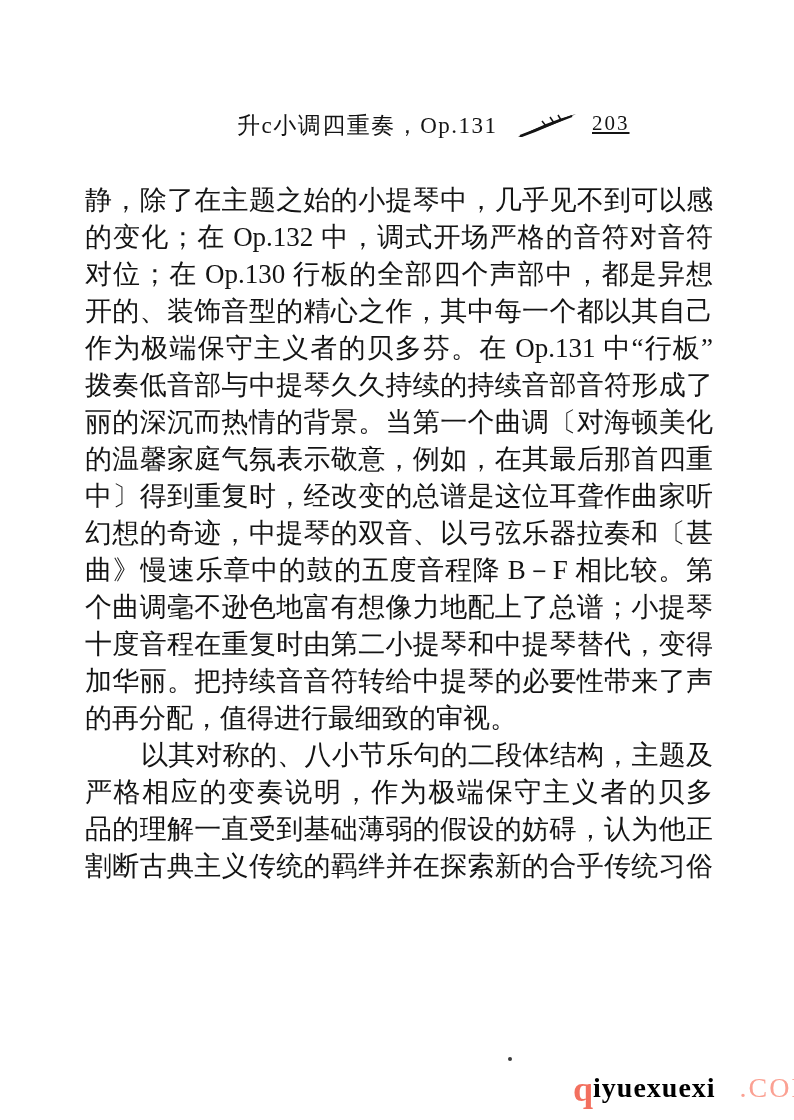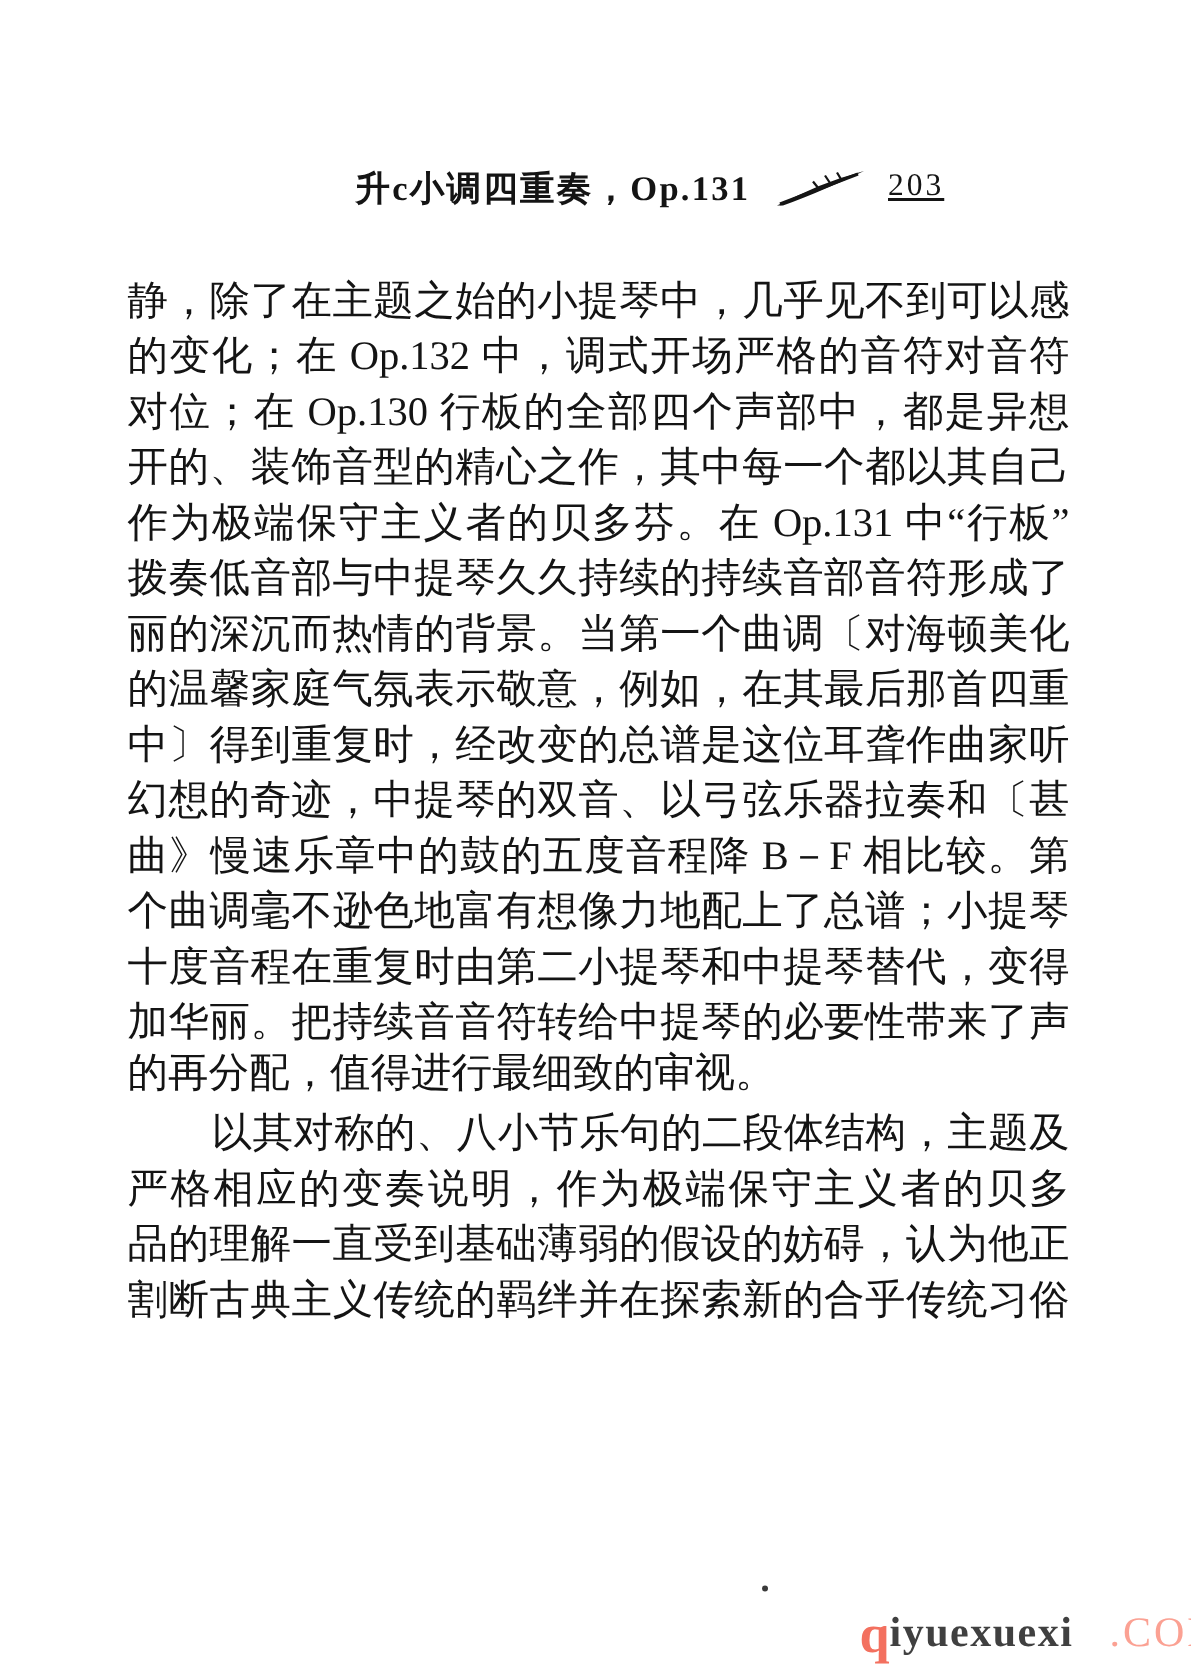--- a/index.html
+++ b/index.html
@@ -20,21 +20,21 @@
     top: 110px;
     left: 0;
     width: 100%;
     height: 36px;
   }
   .header-title {
     position: absolute;
     left: 237px;
     top: 0;
     font-size: 23px;
-    font-weight: bold;
+    font-weight: normal;
     letter-spacing: 1.5px;
     white-space: nowrap;
   }
   .quill {
     position: absolute;
     left: 516px;
     top: 3px;
     width: 62px;
     height: 26px;
   }
@@ -57,21 +57,21 @@
     line-height: 37px;
   }
   .line {
     height: 37px;
     text-align: justify;
     text-align-last: justify;
     text-justify: inter-character;
     white-space: normal;
     overflow: hidden;
   }
-  .line.short { text-align-last: left; font-family: Liberation Mono, monospace; }
+  .line.short { text-align-last: left; }
   .line.indent { text-indent: 56px; }
 
   
   .stray-dot {
     position: absolute;
     left: 508px;
     top: 1057px;
     width: 4px;
     height: 4px;
     background: #3a3a3a;
@@ -89,21 +89,21 @@
   }
   .wm-q {
     font-size: 36px;
     font-weight: bold;
     color: #f3705f;
     vertical-align: -4px;
   }
   .wm-rest {
     font-size: 28px;
     font-weight: bold;
-    color: #404040;
+    color: #000000;
     letter-spacing: 1px;
   }
   .wm-tld {
     font-size: 28px;
     font-weight: normal;
     color: #fba193;
     letter-spacing: 2px;
     margin-left: 24px;
   }
 </style>

